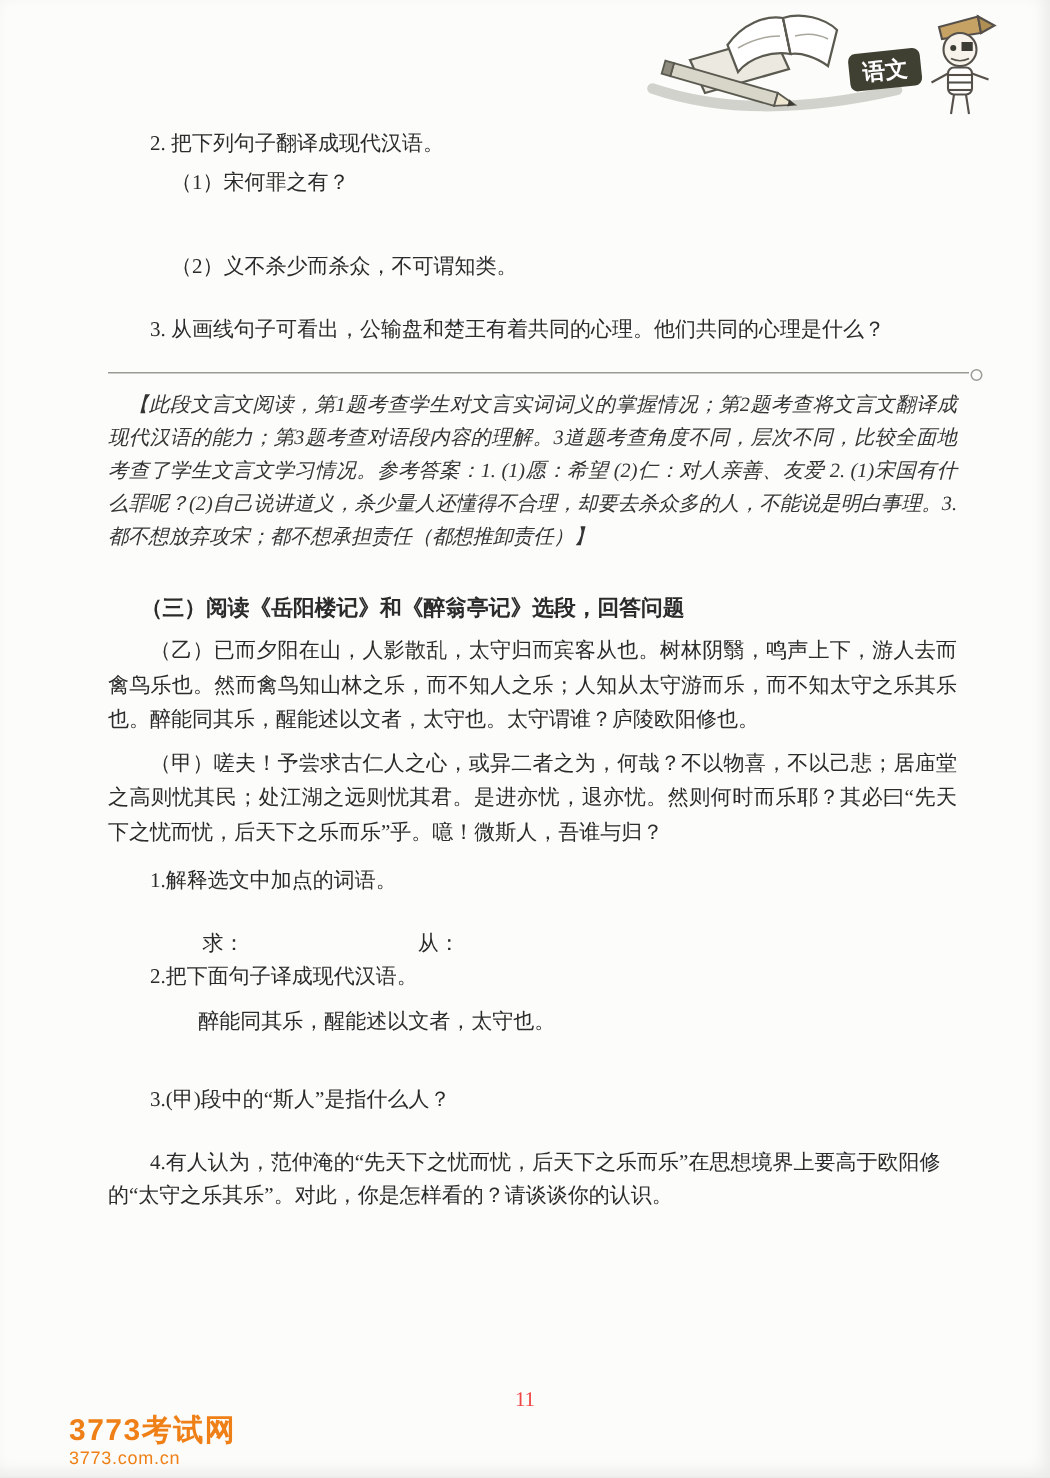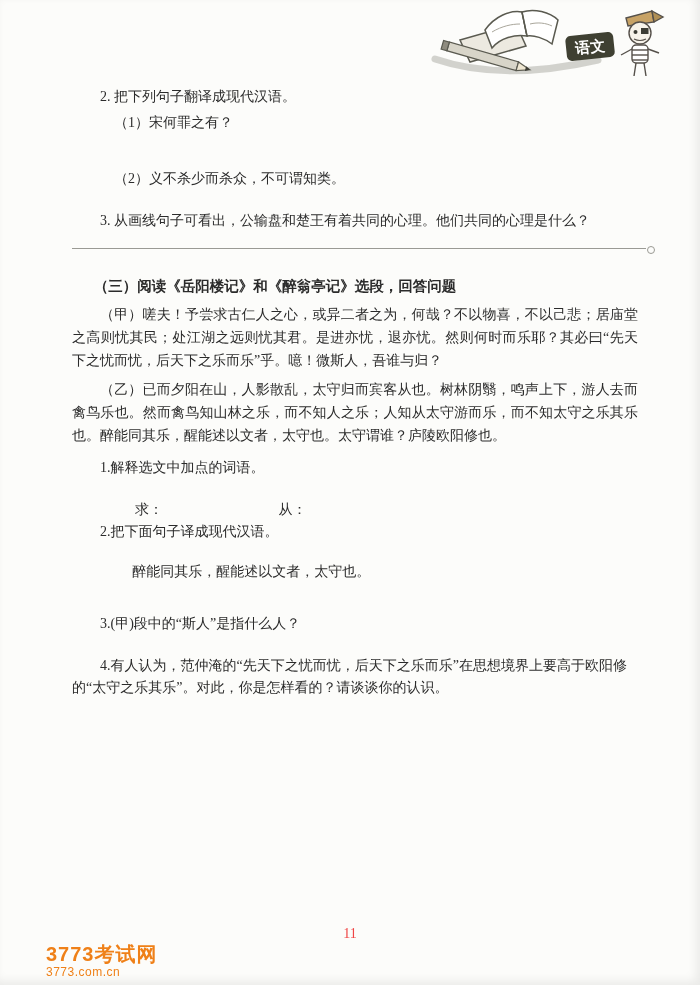--- a/index.html
+++ b/index.html
@@ -34,21 +34,21 @@
     font-style:italic;
     font-size:13.5px; line-height:22px;
     text-align:justify; text-indent:1em;
     color:#343434;
   }
   .heading { font-weight:bold; font-size:14.5px; text-indent:1.5em; margin-top:26px; }
   .passage { text-indent:2em; text-align:justify; margin-top:6px; line-height:23px; }
   .qt { margin-top:10px; }
   .terms { margin-left:4.5em; margin-top:20px; }
   .term2 { margin-left:8em; }
-  .quote-line { margin-left:4.3em; margin-top:18px; }
+  .quote-line { margin-left:4.3em; margin-top:8px; }
   .page-number { position:absolute; bottom:40px; left:0; right:0; text-align:center; font-size:14px; color:#ef4444; }
   .watermark { position:absolute; left:10px; bottom:6px; color:#ef8018; font-family:"Liberation Sans","DejaVu Sans",sans-serif;margin-left:36px; }
   .wm-name { font-weight:bold; font-size:20px; letter-spacing:1px; line-height:22px; }
   .wm-url { font-size:12px; letter-spacing:0.5px; line-height:14px; }
 </style>
 </head>
 <body>
 
 <div class="page">
 
@@ -102,25 +102,26 @@
 
     <p class="indent2">2. 把下列句子翻译成现代汉语。</p>
     <p class="sub">（1）宋何罪之有？</p>
     <div class="gap30"></div>
     <p class="sub">（2）义不杀少而杀众，不可谓知类。</p>
     <div class="gap20"></div>
     <p class="indent2">3. 从画线句子可看出，公输盘和楚王有着共同的心理。他们共同的心理是什么？</p>
 
     <div class="divider"></div>
 
+    <p class="commentary">【此段文言文阅读，第1题考查学生对文言实词词义的掌握情况；第2题考查将文言文翻译成现代汉语的能力；第3题考查对语段内容的理解。3道题考查角度不同，层次不同，比较全面地考查了学生文言文学习情况。参考答案：1. (1)愿：希望 (2)仁：对人亲善、友爱 2. (1)宋国有什么罪呢？(2)自己说讲道义，杀少量人还懂得不合理，却要去杀众多的人，不能说是明白事理。3. 都不想放弃攻宋；都不想承担责任（都想推卸责任）】</p>
 
     <h3 class="heading">（三）阅读《岳阳楼记》和《醉翁亭记》选段，回答问题</h3>
 
+    <p class="passage">（乙）已而夕阳在山，人影散乱，太守归而宾客从也。树林阴翳，鸣声上下，游人去而禽鸟乐也。然而禽鸟知山林之乐，而不知人之乐；人知从太守游而乐，而不知太守之乐其乐也。醉能同其乐，醒能述以文者，太守也。太守谓谁？庐陵欧阳修也。</p>
     <p class="passage">（甲）嗟夫！予尝求古仁人之心，或异二者之为，何哉？不以物喜，不以己悲；居庙堂之高则忧其民；处江湖之远则忧其君。是进亦忧，退亦忧。然则何时而乐耶？其必曰“先天下之忧而忧，后天下之乐而乐”乎。噫！微斯人，吾谁与归？</p>
-    <p class="passage">（乙）已而夕阳在山，人影散乱，太守归而宾客从也。树林阴翳，鸣声上下，游人去而禽鸟乐也。然而禽鸟知山林之乐，而不知人之乐；人知从太守游而乐，而不知太守之乐其乐也。醉能同其乐，醒能述以文者，太守也。太守谓谁？庐陵欧阳修也。</p>
 
     <p class="indent2 qt">1.解释选文中加点的词语。</p>
     <p class="terms">
       <span>求：</span>
       <span class="term2">从：</span>
     </p>
     <p class="indent2">2.把下面句子译成现代汉语。</p>
     <p class="quote-line">醉能同其乐，醒能述以文者，太守也。</p>
 
     <div class="gap30"></div>

